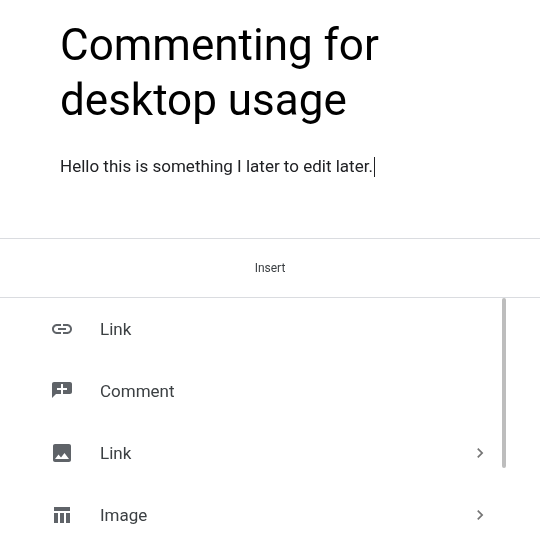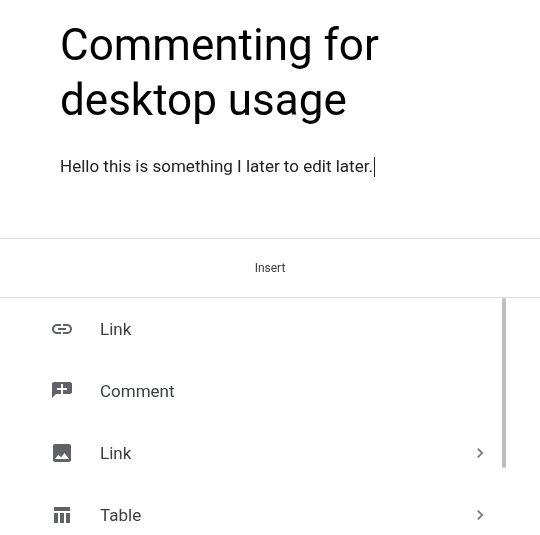--- a/index.html
+++ b/index.html
@@ -134,21 +134,21 @@
           </svg>
       </span>
     </div>
 
     <div class="menu-item">
       <span class="menu-icon">
         <svg viewBox="0 0 24 24" fill="currentColor">
             <path d="M4 4h16v4H4V4zm0 6h4v10H4V10zm6 0h4v10h-4V10zm6 0h4v10h-4V10z"></path>
           </svg>
       </span>
-      <span class="menu-label">Table</span>
+      <span class="menu-label">Image</span>
       <span class="chevron">
         <svg viewBox="0 0 24 24" fill="currentColor">
             <path d="M8.59 16.59L13.17 12 8.59 7.41 10 6l6 6-6 6-1.41-1.41z"></path>
           </svg>
       </span>
     </div>
 
   </div>
 </div>
 

